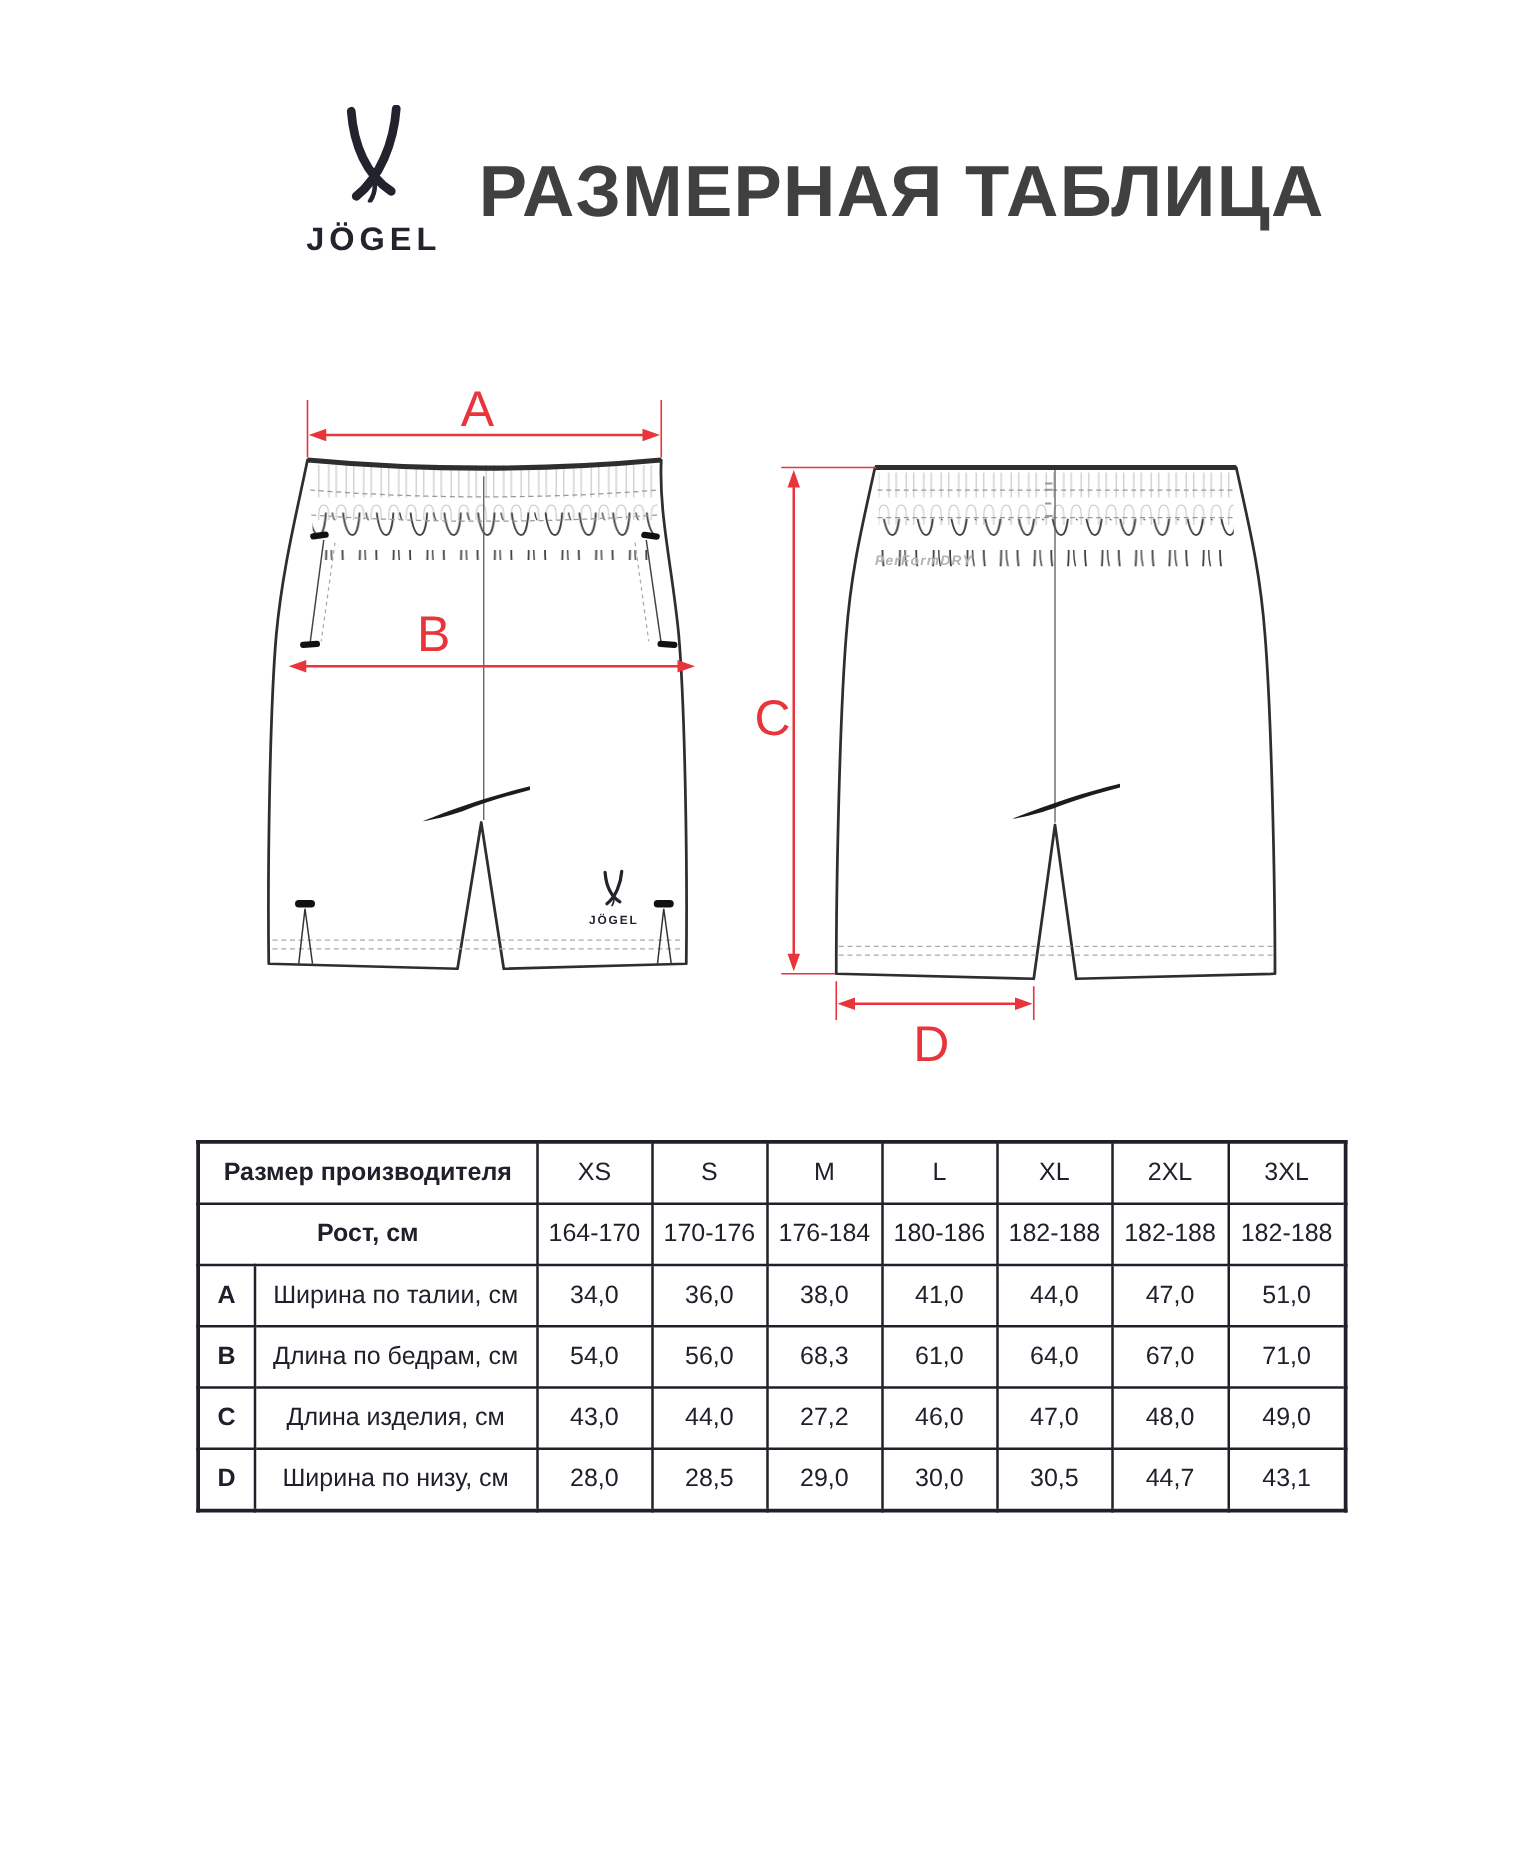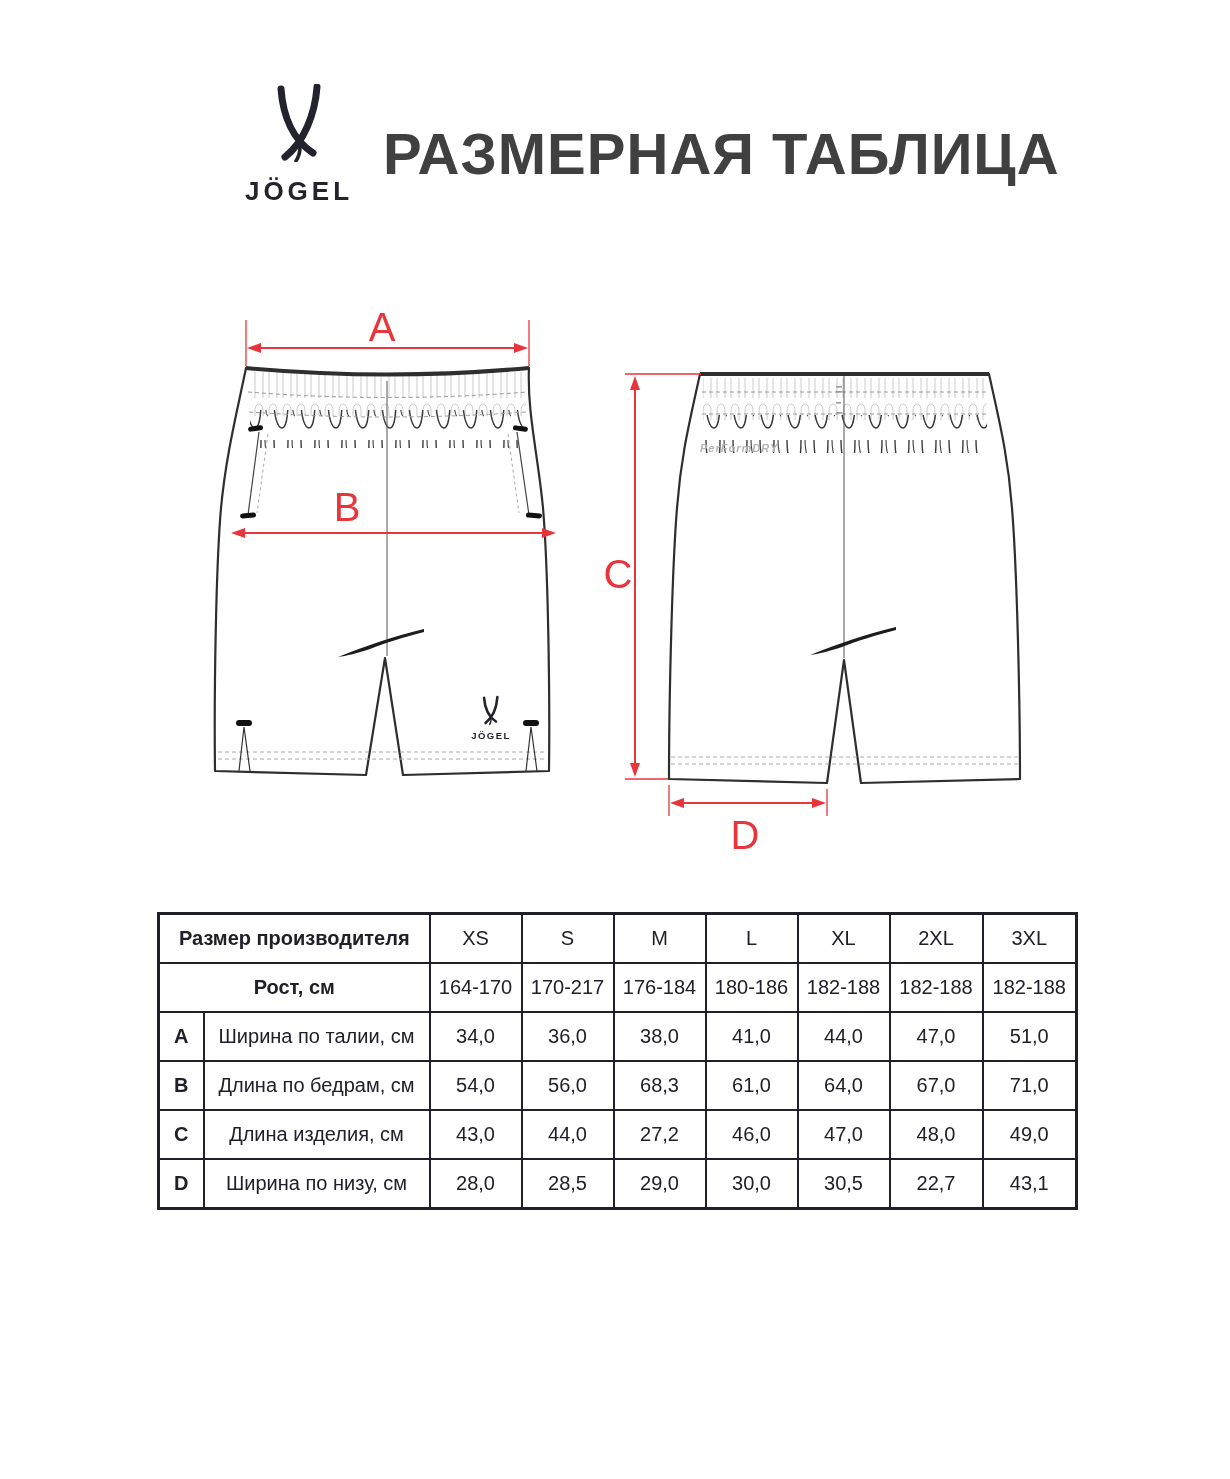--- a/index.html
+++ b/index.html
@@ -188,21 +188,21 @@
       <td class="hv">S</td>
       <td class="hv">M</td>
       <td class="hv">L</td>
       <td class="hv">XL</td>
       <td class="hv">2XL</td>
       <td class="hv">3XL</td>
     </tr>
     <tr>
       <td colspan="2" class="hl">Рост, см</td>
       <td class="hv">164-170</td>
-      <td class="hv">170-217</td>
+      <td class="hv">170-176</td>
       <td class="hv">176-184</td>
       <td class="hv">180-186</td>
       <td class="hv">182-188</td>
       <td class="hv">182-188</td>
       <td class="hv">182-188</td>
     </tr>
     <tr>
       <td class="ltr">A</td>
       <td class="name">Ширина по талии, см</td>
       <td>34,0</td>
@@ -236,19 +236,19 @@
       <td>49,0</td>
     </tr>
     <tr>
       <td class="ltr">D</td>
       <td class="name">Ширина по низу, см</td>
       <td>28,0</td>
       <td>28,5</td>
       <td>29,0</td>
       <td>30,0</td>
       <td>30,5</td>
-      <td>22,7</td>
+      <td>44,7</td>
       <td>43,1</td>
     </tr>
   </tbody>
     </table>
 
 </div>
 
 </body></html>

